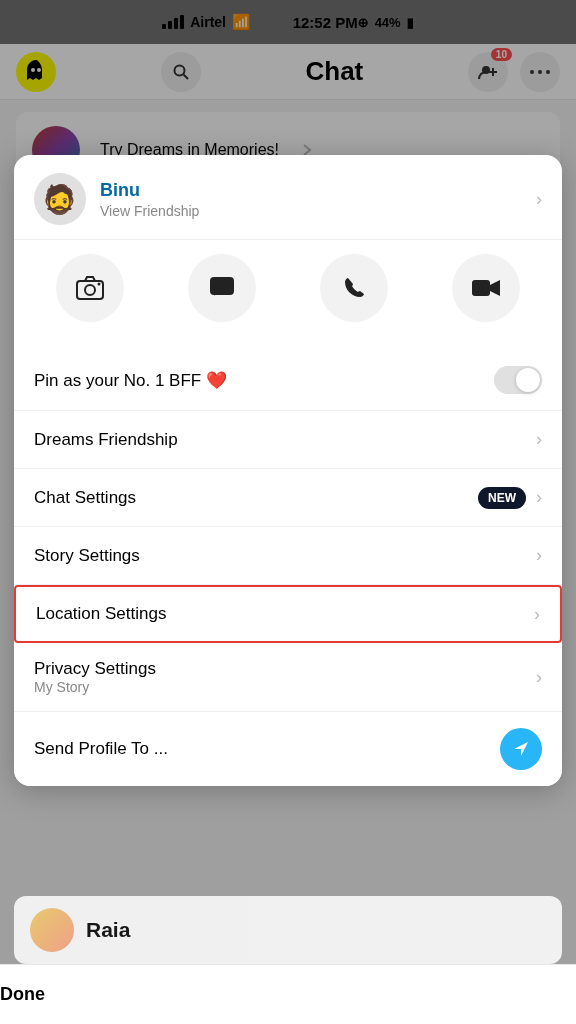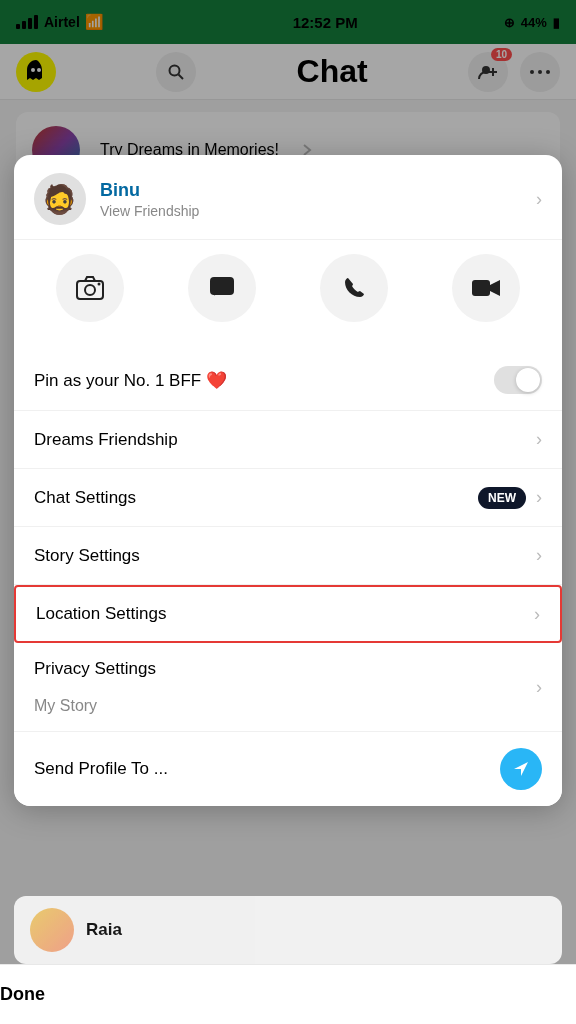--- a/index.html
+++ b/index.html
@@ -9,24 +9,24 @@
       height: 1024px;
       background: #f0f0f0;
       font-family: -apple-system, BlinkMacSystemFont, 'Helvetica Neue', sans-serif;
       overflow: hidden;
       position: relative;
     }
 
     
     .status-bar {
       height: 44px;
-      background: #15803d;
-      display: flex;
-      align-items: center;
-      justify-content: space-between;
+      background: #737373;
+      display: flex;
+      align-items: center;
+      justify-content: center;
       padding: 0 16px;
       font-size: 14px;
       font-weight: 600;
     }
     .status-left { display: flex; align-items: center; gap: 6px; }
     .status-right { display: flex; align-items: center; gap: 6px; font-size: 13px; }
 
     
     .signal-bars { display: flex; align-items: flex-end; gap: 2px; }
     .signal-bar { width: 4px; background: #000; border-radius: 1px; }
@@ -35,21 +35,21 @@
     .top-nav {
       background: #fff;
       height: 56px;
       display: flex;
       align-items: center;
       justify-content: space-between;
       padding: 0 16px;
       border-bottom: 1px solid #e8e8e8;
     }
     .nav-title {
-      font-size: 32px;
+      font-size: 26px;
       font-weight: 700;
       color: #000;
     }
     .nav-icons { display: flex; align-items: center; gap: 12px; }
     .nav-icon-btn {
       width: 40px;
       height: 40px;
       border-radius: 50%;
       background: #f0f0f0;
       display: flex;
@@ -187,21 +187,21 @@
       display: flex;
       align-items: center;
       padding: 16px 20px;
       border-bottom: 1px solid #f0f0f0;
       cursor: pointer;
       min-height: 58px;
     }
     .settings-item:last-child { border-bottom: none; }
     .settings-item-text { flex: 1; }
     .settings-item-label { font-size: 17px; color: #000; font-weight: 400; }
-    .settings-item-sub { font-size: 16px; color: #888; margin-top: 18px; }
+    .settings-item-sub { font-size: 14px; color: #888; margin-top: 0; }
     .settings-item-right { display: flex; align-items: center; gap: 10px; }
 
     
     .toggle {
       width: 48px;
       height: 28px;
       border-radius: 14px;
       background: #e0e0e0;
       position: relative;
       cursor: pointer;
@@ -263,21 +263,21 @@
       z-index: 20;
       opacity: 0.85;
     }
     .rala-avatar {
       width: 44px;
       height: 44px;
       border-radius: 50%;
       background: linear-gradient(135deg, #f6d365 0%, #fda085 100%);
       flex-shrink: 0;
     }
-    .rala-name { font-size: 17px; font-weight: 600; }
+    .rala-name { font-size: 21px; font-weight: 600; }
 
     
     .done-bar {
       position: absolute;
       bottom: 0;
       left: 0;
       right: 0;
       height: 60px;
       background: #fff;
       display: flex;

